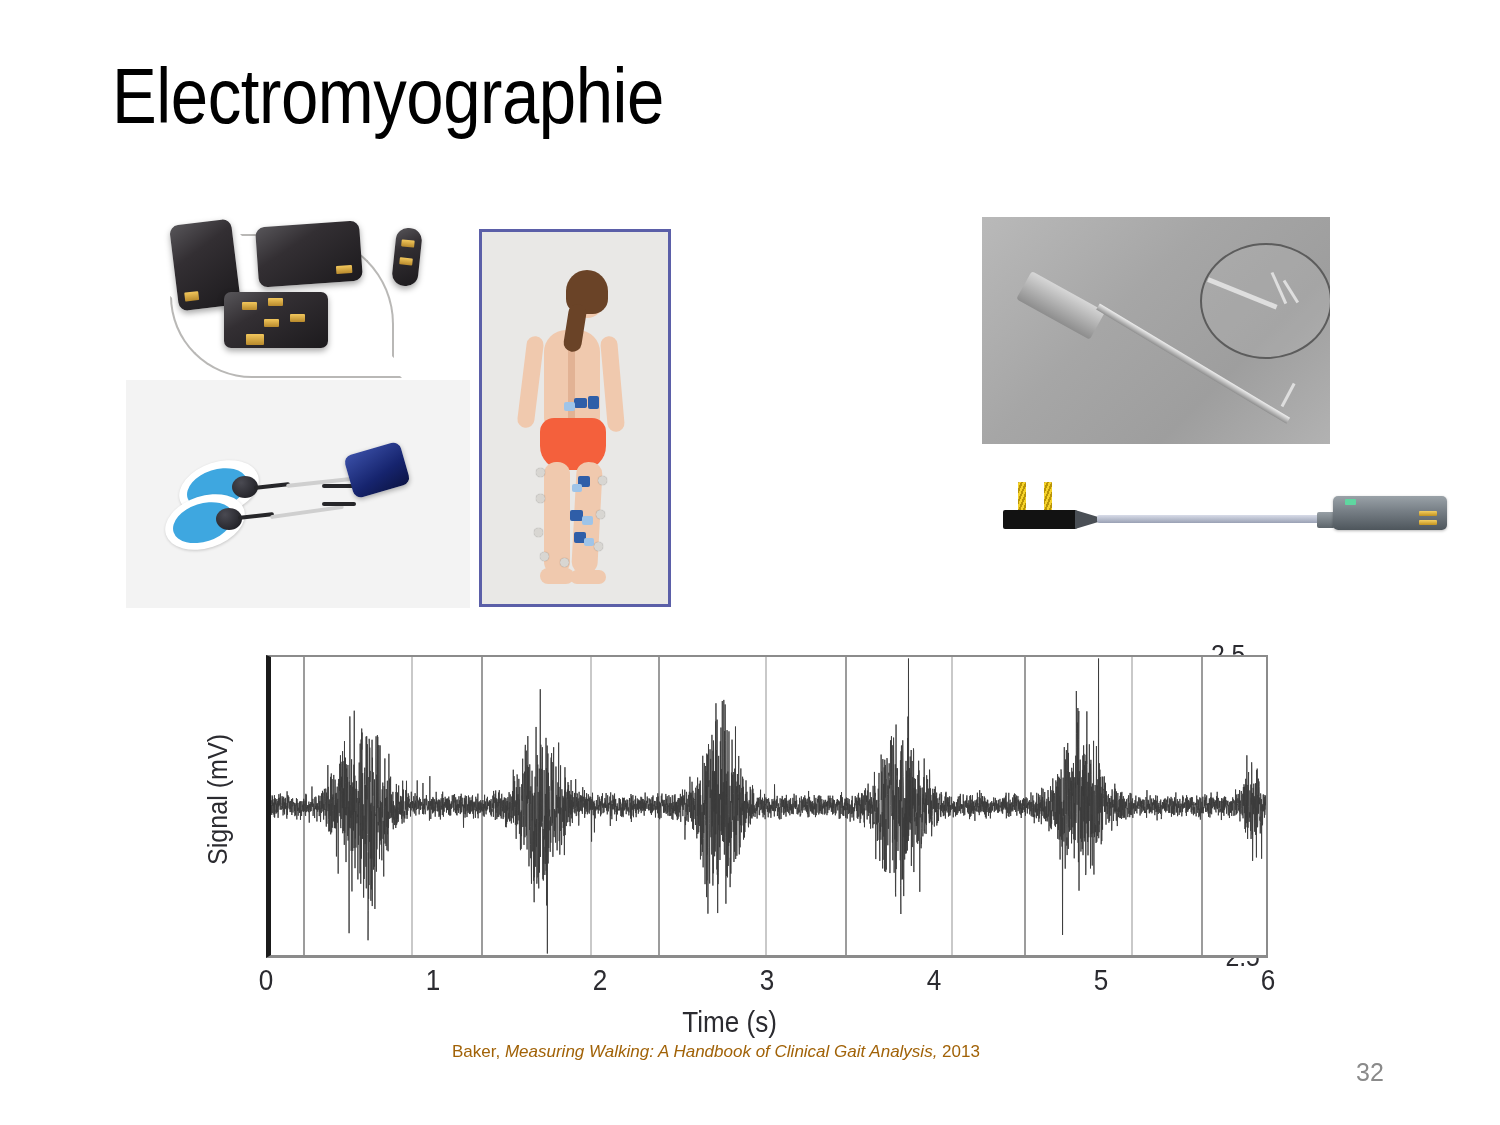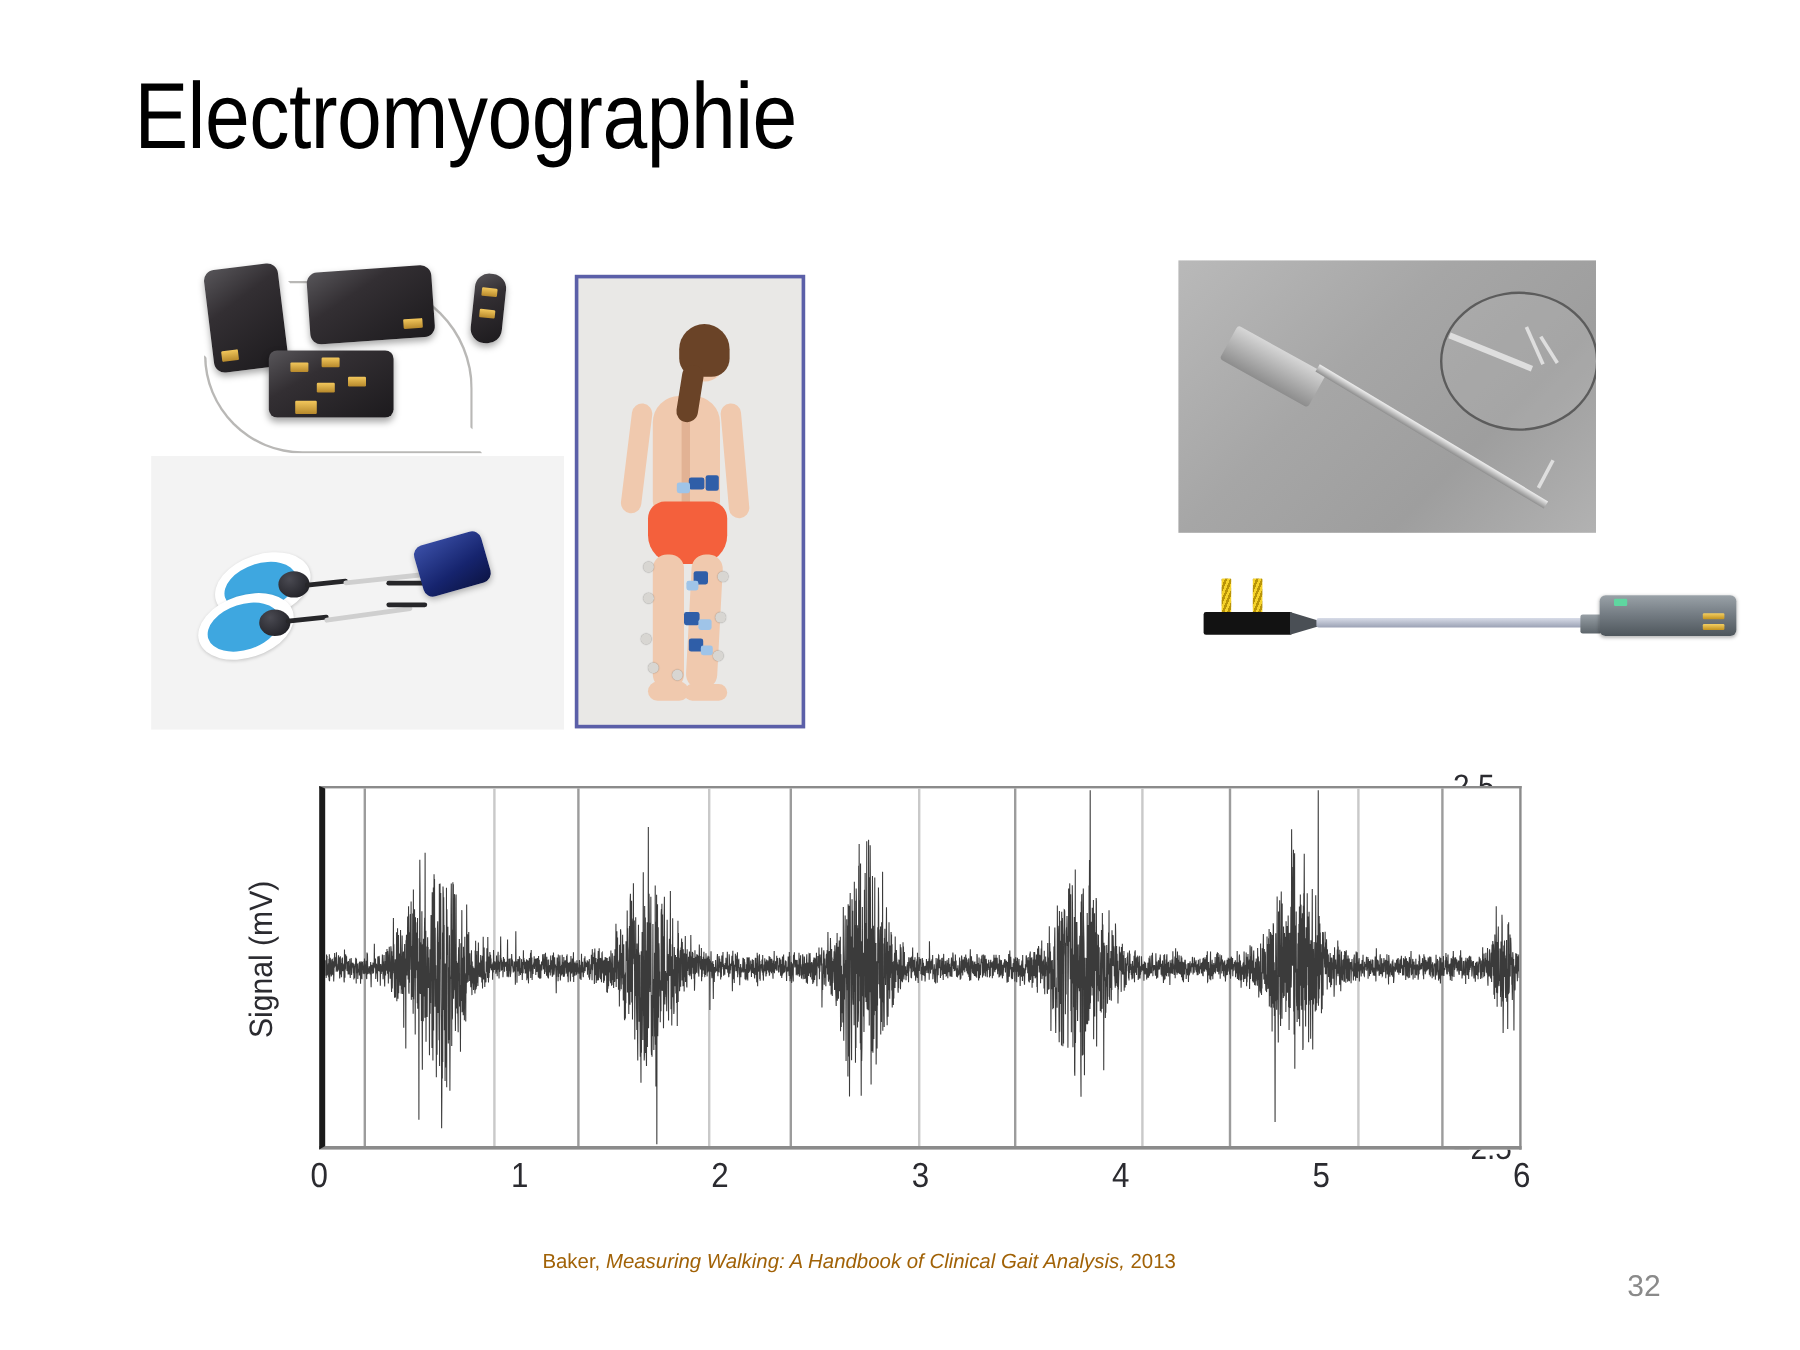--- a/index.html
+++ b/index.html
@@ -445,17 +445,18 @@
   <div id="xticks">
       <div class="xtick" style="left: 96px; top: 328px;">0</div>
       <div class="xtick" style="left: 263px; top: 328px;">1</div>
       <div class="xtick" style="left: 430px; top: 328px;">2</div>
       <div class="xtick" style="left: 597px; top: 328px;">3</div>
       <div class="xtick" style="left: 764px; top: 328px;">4</div>
       <div class="xtick" style="left: 931px; top: 328px;">5</div>
       <div class="xtick" style="left: 1098px; top: 328px;">6</div>
     </div>
 
+  <div id="xlabel"><span>Time (s)</span></div>
 </div>
 
 <div id="caption"><span>Baker, </span><i>Measuring Walking: A Handbook of Clinical Gait Analysis,</i><span> 2013</span></div>
 
 <div id="page-number">32</div>
 
 </body></html>

